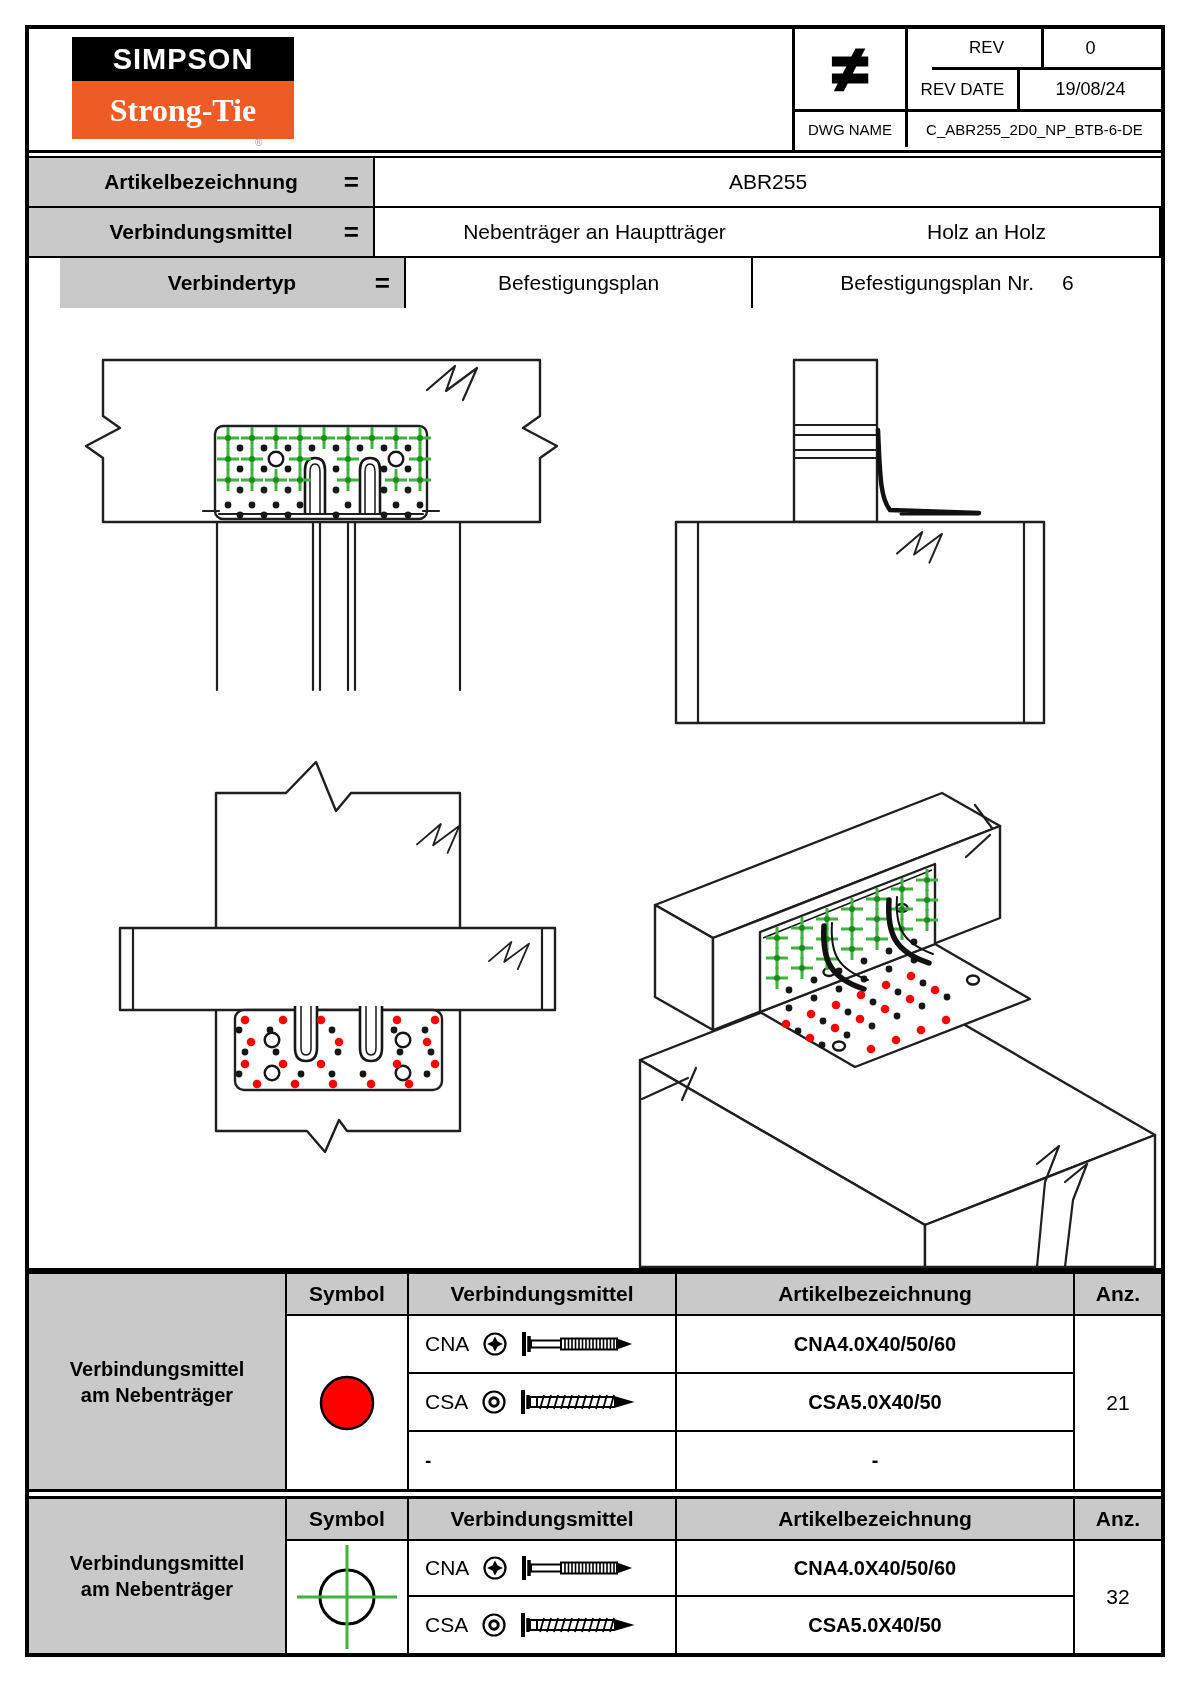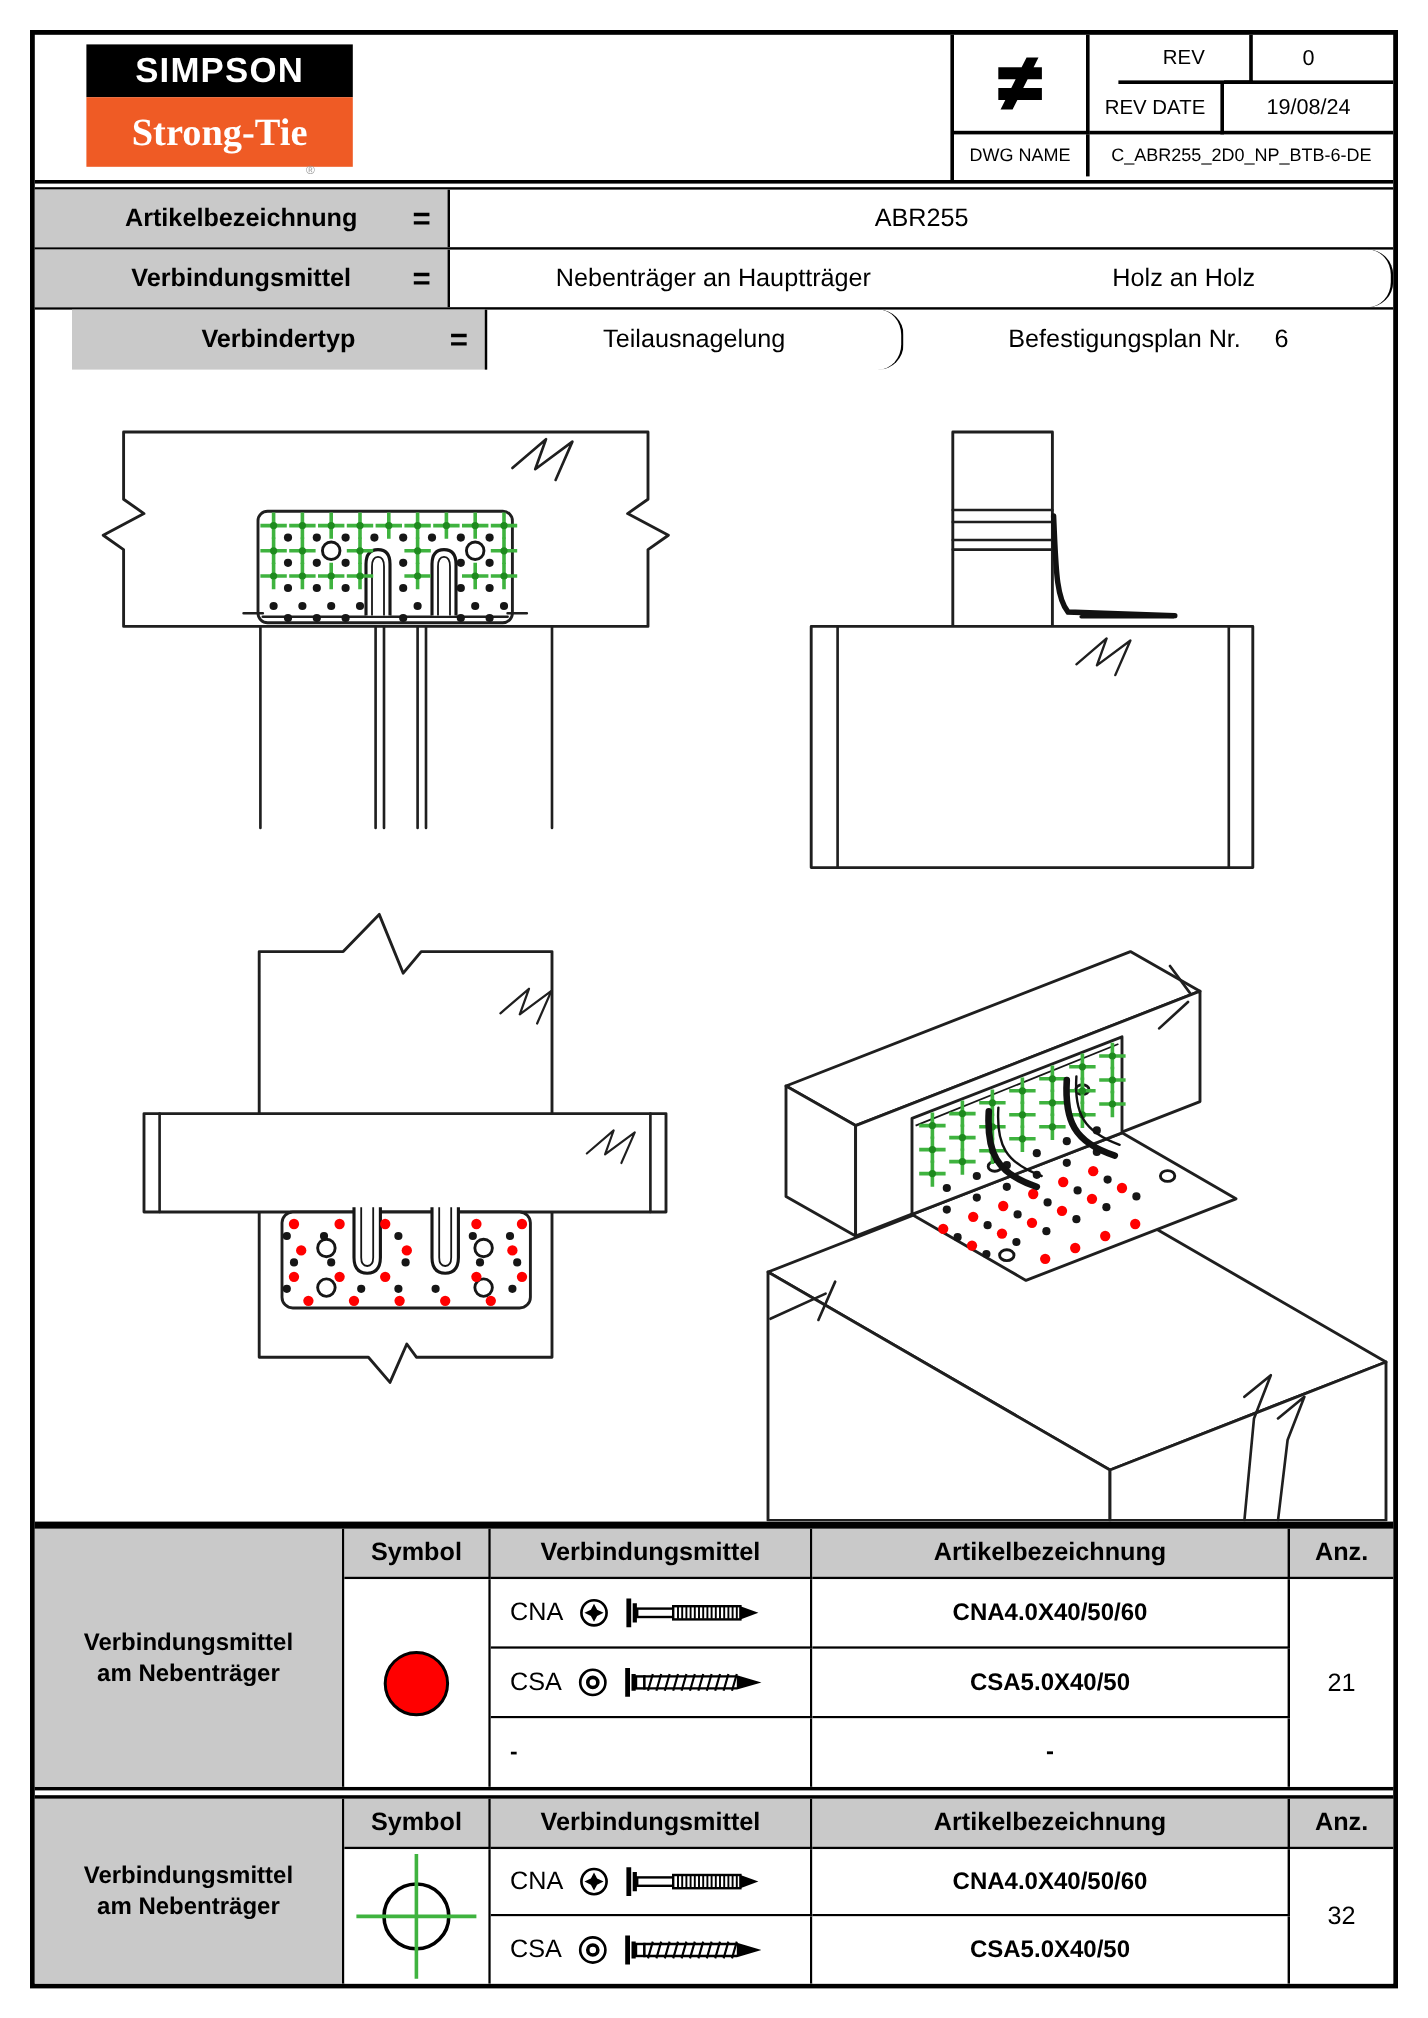--- a/index.html
+++ b/index.html
@@ -29,21 +29,21 @@
   .dwgv{left:113px;top:83px;width:253px;height:35px;font-size:15px;}
 
   
   .info{position:absolute;left:0;top:127px;width:1132px;height:152px;border-top:2.5px solid #000;box-sizing:border-box;}
   .irow{display:flex;box-sizing:border-box;border-bottom:2.5px solid #000;}
   .irow:last-child{border-bottom:none;margin-left:31px;}
   .irow{height:50px;} .irow.r1{height:50px;} 
   .ilab{position:relative;width:346px;background:var(--gray,#C9C9C9);border-right:2.5px solid #000;box-sizing:border-box;
         display:flex;align-items:center;justify-content:center;font-weight:bold;font-size:21px;}
   .ieq{position:absolute;right:14px;top:50%;transform:translateY(-50%);font-weight:900;font-size:26px;}
-  .ival{display:flex;align-items:center;justify-content:center;font-size:21px;box-sizing:border-box;border-radius:21px;}
+  .ival{display:flex;align-items:center;justify-content:center;font-size:21px;box-sizing:border-box;}
   .ival.full{flex:1;}
   .ival.left{width:347px;border-right:2.5px solid #000;}
   .ival.right{flex:1;}
   .bnr{display:flex;align-items:center;gap:28px;}
 
   
   .draw{position:absolute;left:0;top:279px;width:1132px;height:962px;border-bottom:2px solid #000;box-sizing:border-box;overflow:hidden;}
   .draw svg{display:block;}
   .ln{stroke:#1f1f1f;stroke-width:2.2;fill:none;stroke-linejoin:round;stroke-linecap:round;}
   .fw{fill:#fff;stroke:#1f1f1f;stroke-width:2.4;stroke-linejoin:round;}
@@ -108,21 +108,21 @@
         <span class="ieq">=</span>
       </div>
       <div class="ival right">Nebenträger an Hauptträger</div>
       <div class="ival left">Holz an Holz</div>
     </div>
     <div class="irow" style="height:49.5px">
       <div class="ilab">
         <span>Verbindertyp</span>
         <span class="ieq">=</span>
       </div>
-      <div class="ival left">Teilausnagelung</div>
+      <div class="ival left">Befestigungsplan</div>
       <div class="ival right">
         <span class="bnr">
           <span>Befestigungsplan Nr.</span>
           <span>6</span>
         </span>
       </div>
     </div>
   </div>
 
   <div class="draw">

